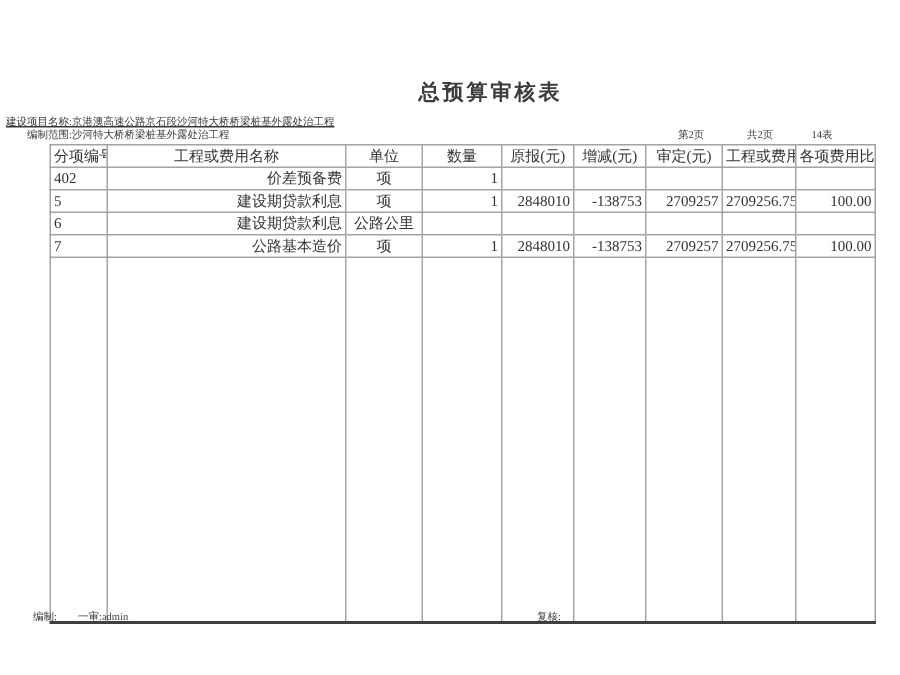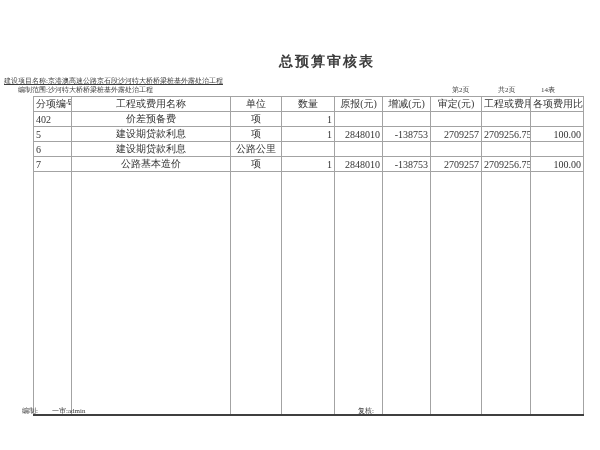--- a/index.html
+++ b/index.html
@@ -37,21 +37,21 @@
     padding: 0 2px;
     overflow: hidden; white-space: nowrap;
     font-weight: normal;
     color: #333333;
     vertical-align: middle;
   }
   table.budget thead tr { height: 15px; }
   table.budget thead th { text-align: center; }
   table.budget tbody tr { height: 12px; }
   table.budget td:nth-child(1) { }
-  table.budget td:nth-child(2) { text-align: center; }
+  table.budget td:nth-child(2) { text-align: right; }
   table.budget td:nth-child(3) { text-align: center; }
   table.budget td:nth-child(n+4) { text-align: right; }
   table.budget tr.filler { height: 243px; }
   table.budget tr.filler td { border-top: 1px solid #a3a3a3; }
 
   .footer-line { position: absolute; top: 406px; left: 0; width: 538px; height: 10px; }
   .footer-item { position: absolute; font-size: 7px; color: #3a3a3a; white-space: nowrap; }
   .f-prepared { left: 22px; }
   .f-first    { left: 52px; }
   .f-recheck  { left: 358px; }

